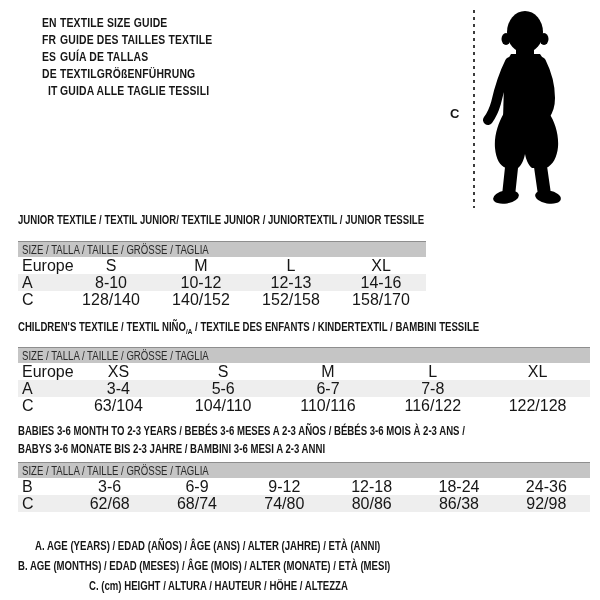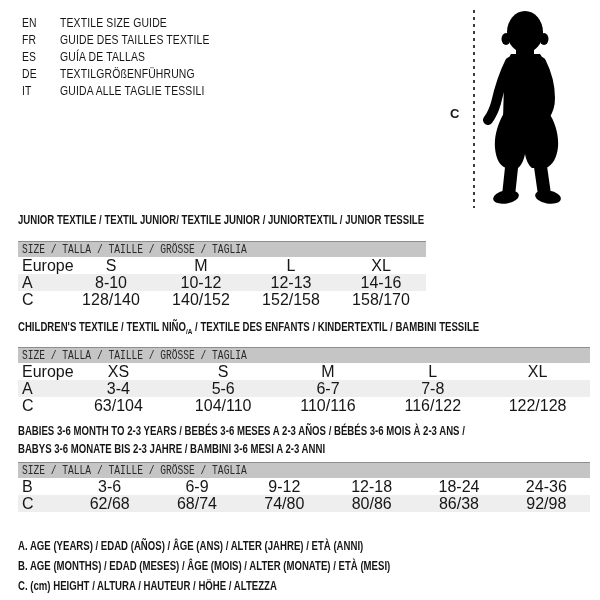--- a/index.html
+++ b/index.html
@@ -6,41 +6,41 @@
   body{
     width:600px;height:600px;position:relative;overflow:hidden;
     background:#ffffff;color:#161616;
     font-family:"Liberation Sans","DejaVu Sans",sans-serif;
     -webkit-font-smoothing:antialiased;
   }
   .abs{position:absolute;}
   .cond{display:inline-block;transform:scaleX(0.8);transform-origin:0 50%;white-space:nowrap;}
   
   .lang-block{left:22px;top:14px;}
-  .lang-row{display:flex;height:17px;align-items:center;font-size:13px;font-weight:normal;letter-spacing:.2px;}
+  .lang-row{display:flex;height:17px;align-items:center;font-size:13px;font-weight:bold;letter-spacing:.2px;text-align:right;}
   .lang-code{width:38px;flex:0 0 38px;}
   
   .dash-line{left:473px;top:10px;width:2px;height:198px;
     background:repeating-linear-gradient(to bottom,#3c3c3c 0 3px,transparent 3px 7px);}
   .c-label{left:450px;top:106px;font-size:13px;font-weight:600;}
   
   .tbl-title{font-size:12px;font-weight:bold;line-height:18px;}
   .size-table{left:18px;}
   .hdr-bar{height:16px;background:#c5c5c5;border-top:1px solid #8e8e8e;
-    line-height:16px;font-size:12px;color:#2a2a2a;padding-left:4px;box-sizing:border-box;font-family:Liberation Mono, monospace;}
+    line-height:16px;font-size:12px;color:#2a2a2a;padding-left:4px;box-sizing:border-box;}
   .t-row{display:grid;height:17px;align-items:center;font-size:16px;}
   .t-row.alt{background:#eeeeee;}
   .t-row .lbl{padding-left:4px;}
   .t-row .val{text-align:center;}
   .cols4{grid-template-columns:48px repeat(4,1fr);}
   .cols5{grid-template-columns:48px repeat(5,1fr);}
   .cols6{grid-template-columns:48px repeat(6,1fr);}
   .sub{font-size:8px;vertical-align:sub;}
   
-  .legend{left:18px;top:536px;}
+  .legend{left:18px;top:536px;text-align:center;}
   .legend-line{height:20px;line-height:20px;font-size:12px;font-weight:bold;}
 </style>
 </head>
 <body>
 
 <div class="abs lang-block">
   <div class="lang-row">
     <span class="lang-code"><span class="cond">EN</span></span>
     <span class="cond">TEXTILE SIZE GUIDE</span>
   </div>

